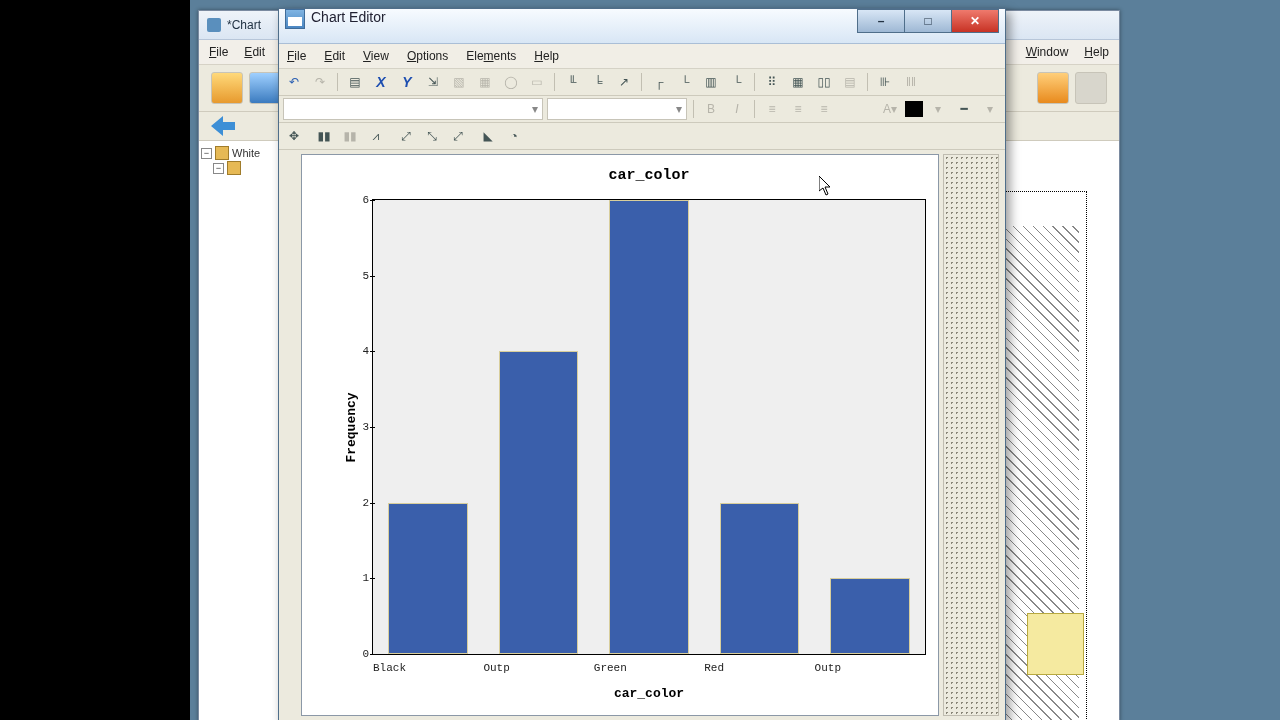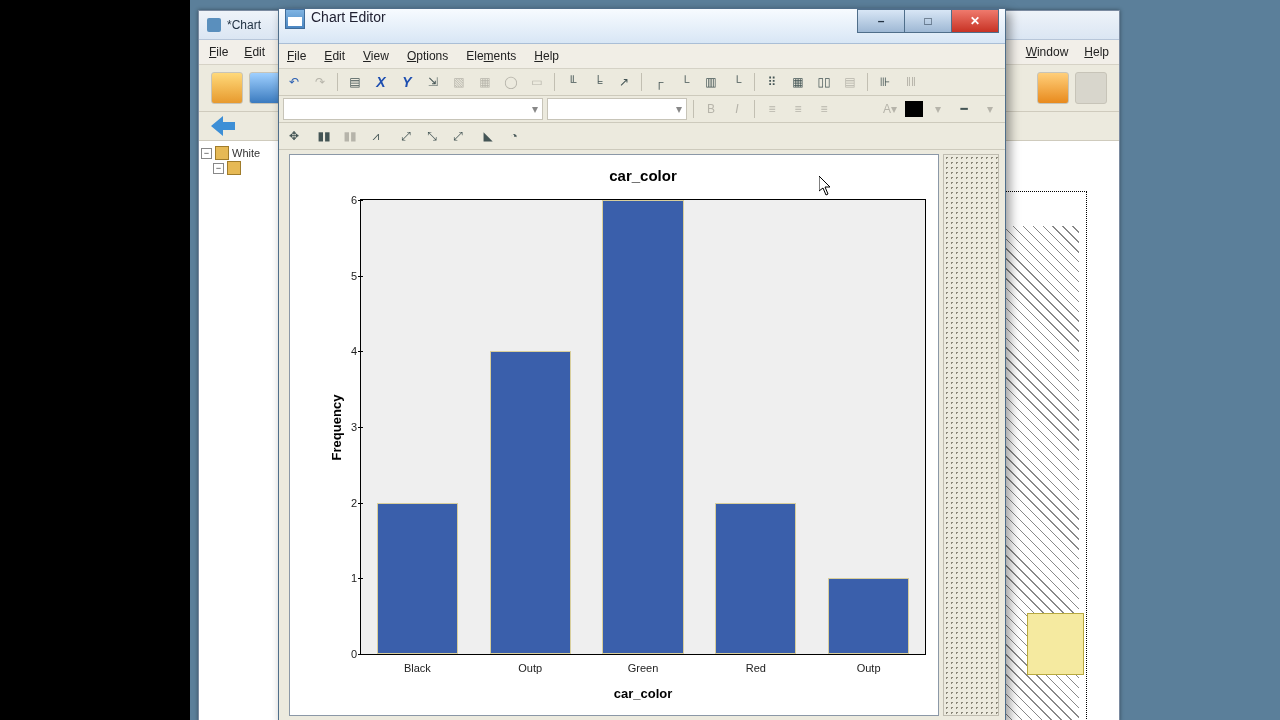--- a/index.html
+++ b/index.html
@@ -63,34 +63,34 @@
   .ib.arr{color:#2a5fb3;}
   .combo{width:250px;height:20px;border:1px solid #c7c4b8;background:#fff;color:#888;
     display:flex;align-items:center;padding:0 4px;position:relative;}
   .combo:after{content:"▾";position:absolute;right:4px;color:#888;}
   .combo.short{width:130px;}
   .swatch{width:18px;height:16px;background:#000;}
   .tbar2{height:26px;border-bottom:1px solid #cdcabc;display:flex;align-items:center;padding:0 4px;gap:4px;background:#eceade;}
 
   
   .ed-body{flex:1;display:flex;height:calc(100% - 34px - 24px - 26px - 26px - 26px);background:#eceade;}
-  .chart-wrap{flex:1;margin:4px 6px 6px 10px;position:relative;}
+  .chart-wrap{flex:1;margin:4px 6px 6px 22px;position:relative;font-family:Liberation Mono, monospace;}
   .chart-frame{position:absolute;inset:0 60px 4px 0;background:#fff;border:1px solid #8b98a7;}
   .side-pat{position:absolute;top:0;right:0;width:54px;bottom:4px;border:1px solid #bfbcb0;
     background-image:radial-gradient(#8a8779 1px,transparent 1px);background-size:5px 5px;background-color:#eceade;}
   .chart{position:absolute;left:70px;top:44px;right:12px;bottom:60px;}
   .plot{position:absolute;left:0;top:0;right:0;bottom:0;background:#efefef;border:1px solid #000;}
   .ctitle{position:absolute;top:-32px;left:0;right:0;text-align:center;font-weight:bold;font-size:15px;}
   .ylab{position:absolute;left:-56px;top:0;bottom:0;display:flex;align-items:center;}
   .ylab span{transform:rotate(-90deg);font-weight:bold;font-size:13px;}
   .xlab{position:absolute;left:0;right:0;bottom:-46px;text-align:center;font-weight:bold;font-size:13px;}
   .ytk{position:absolute;left:-24px;width:20px;text-align:right;font-size:11px;color:#222;transform:translateY(50%);}
   .ytk .tick{position:absolute;right:-6px;top:50%;width:5px;height:0;border-top:1px solid #000;}
   .bar{position:absolute;bottom:0;background:#3a5fab;border:1px solid #d8ce9c;box-sizing:border-box;}
-  .xcat{position:absolute;bottom:-20px;font-size:11px;text-align:center;color:#222;}
+  .xcat{position:absolute;bottom:-20px;font-size:11px;text-align:left;color:#222;}
 
   .cursor{position:absolute;left:819px;top:176px;width:14px;height:20px;z-index:20;pointer-events:none;}
   .cursor svg{display:block;}
 </style>
 </head>
 <body>
 
 <div class="desk"></div>
 
 <div class="out-win">

